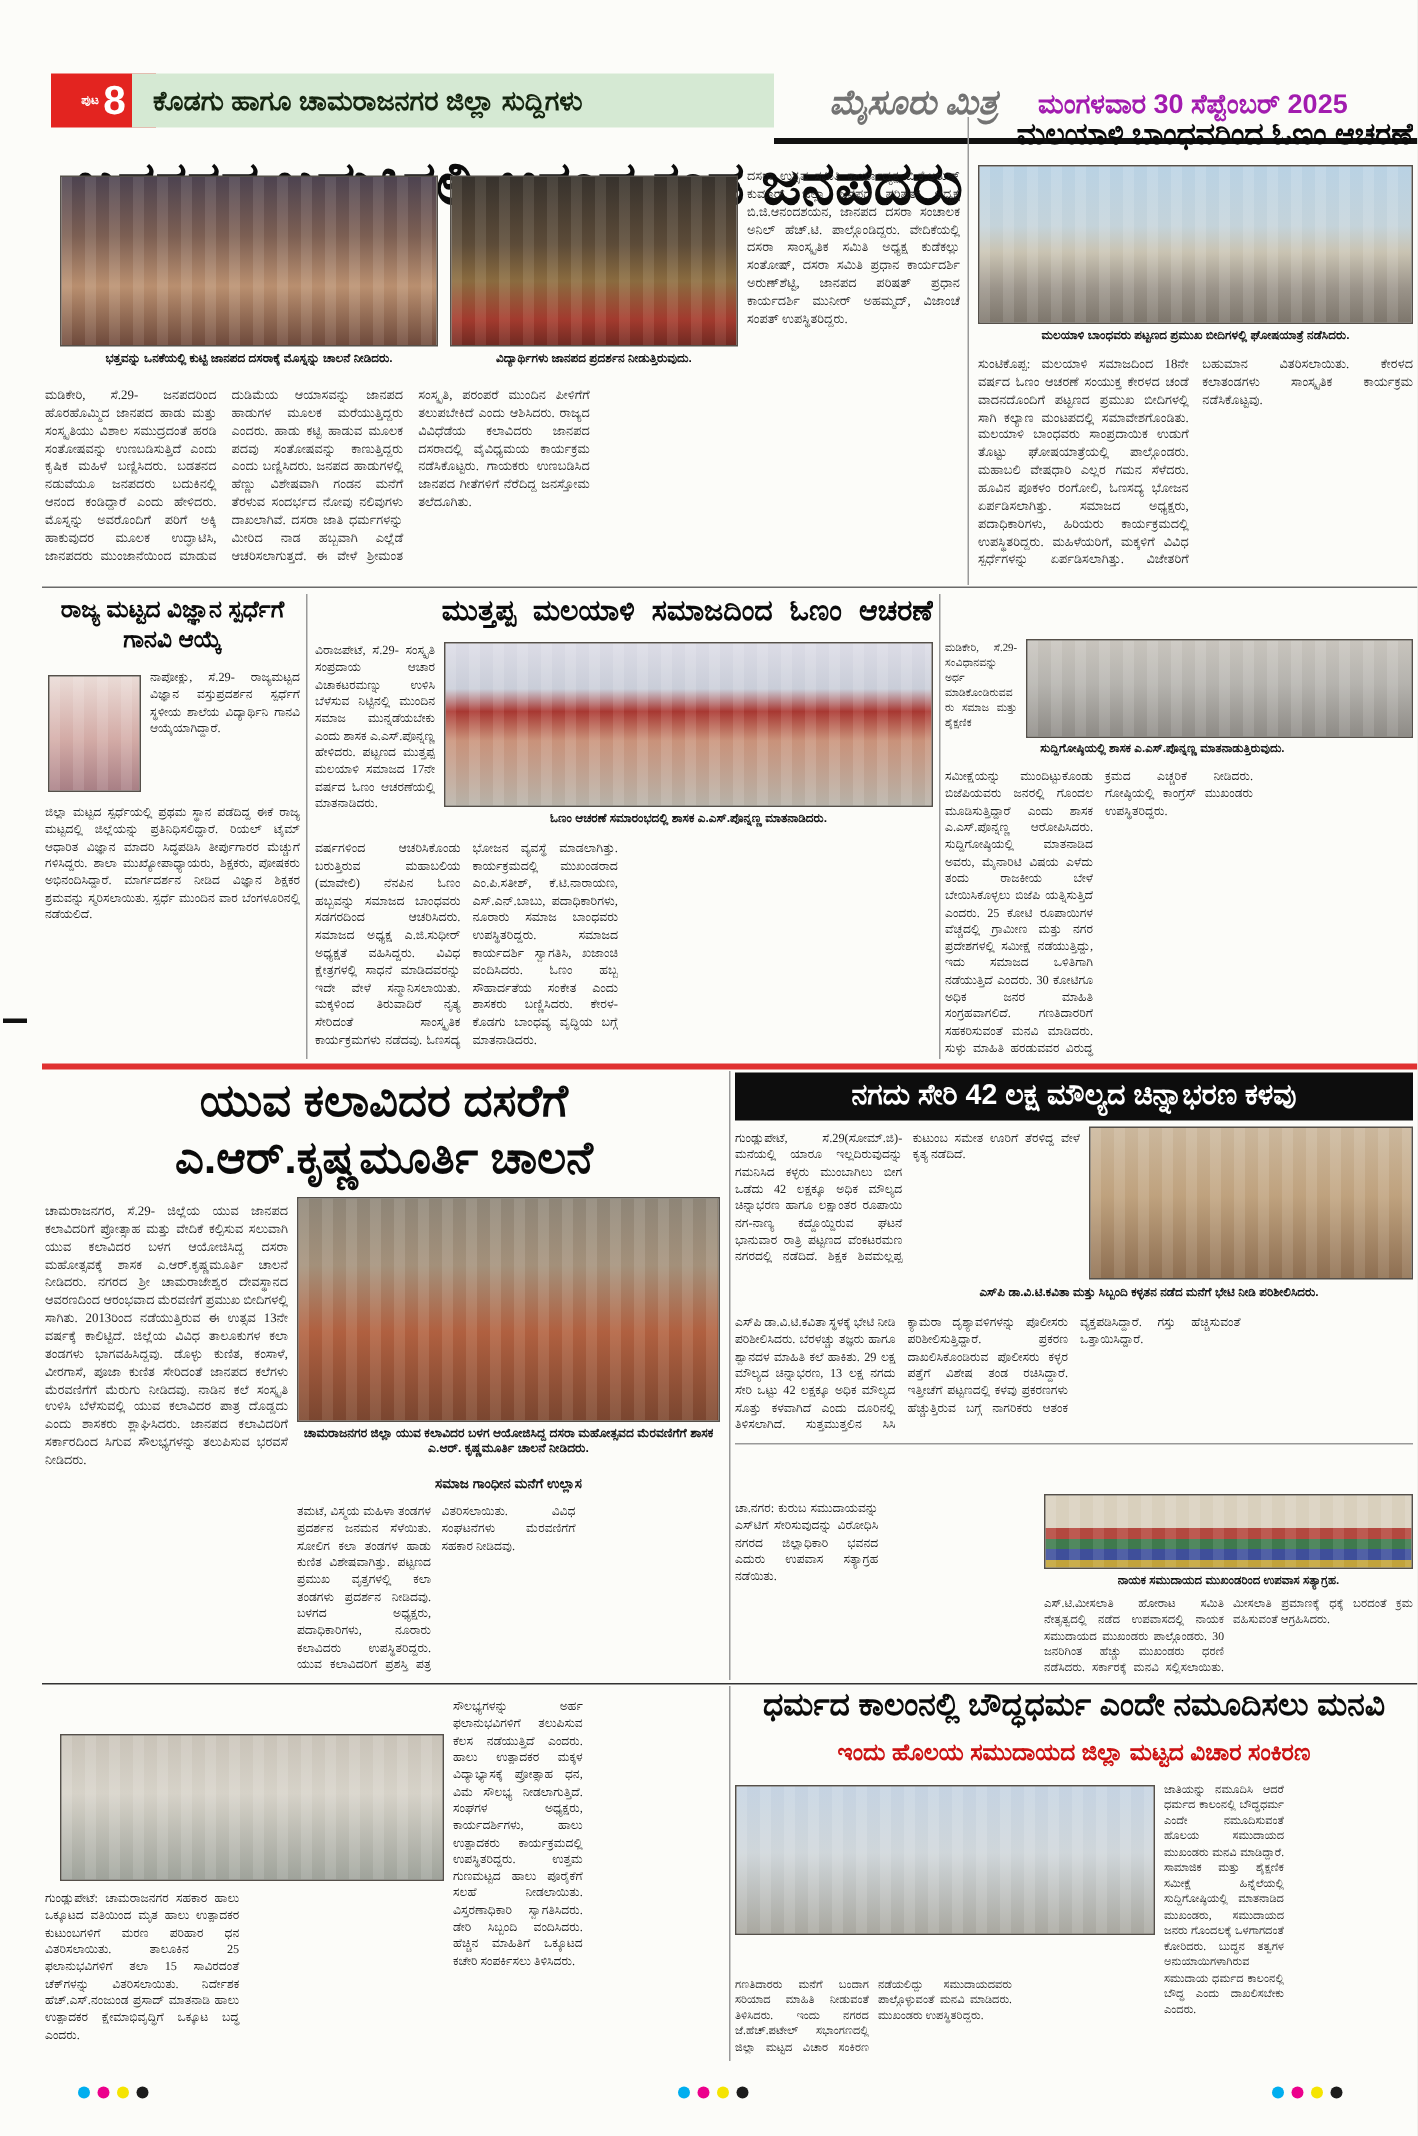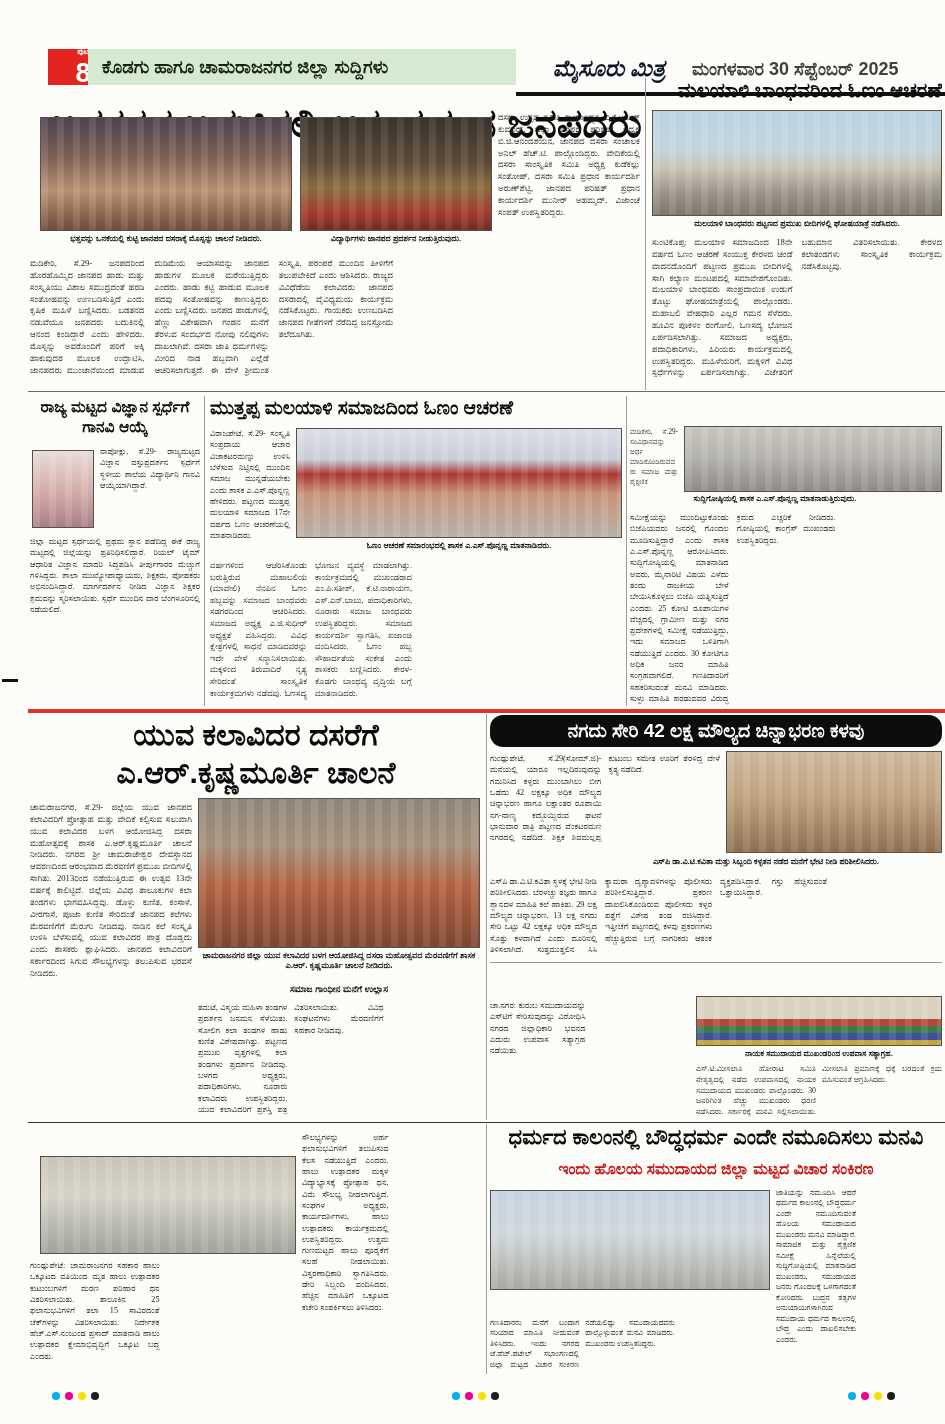--- a/index.html
+++ b/index.html
@@ -24,34 +24,34 @@
   .p-theft{background:linear-gradient(180deg,#cbb79c 0%,#bfa27e 45%,#8e6f52 100%);}
   .p-youth{background:linear-gradient(180deg,#8e8577 0%,#a3907a 30%,#b06040 60%,#7a4630 100%);}
   .p-kuruba{background:linear-gradient(180deg,#d9d0bd 0 45%,#b3483f 45% 60%,#3f7a4d 60% 75%,#3f4f9a 75% 90%,#c2a33b 90% 100%);}
   .p-benefit{background:linear-gradient(180deg,#c9c3b8 0%,#d6d2c8 40%,#9fa39b 100%);}
   .p-dharma{background:linear-gradient(180deg,#c5d3e2 0%,#cfd6da 45%,#a9a8a0 100%);}
   .pagebox{background:#e32420;color:#fff;display:flex;align-items:center;justify-content:center;gap:3px;}
   .pagebox .lbl{font-size:8px;font-weight:700;font-family:"Liberation Sans",sans-serif;}
   .pagebox .num{font-size:27px;font-weight:800;font-family:"Liberation Sans",sans-serif;line-height:1;}
   .band{background:#d5e9d3;color:#15240f;font-family:"Liberation Sans",sans-serif;font-weight:800;
         font-size:18px;line-height:36px;padding-left:14px;box-sizing:border-box;overflow:hidden;}
-  .masthead{color:#0f172a;font-weight:800;font-style:italic;font-size:23px;text-align:center;
+  .masthead{color:#737373;font-weight:800;font-style:italic;font-size:23px;text-align:center;
             font-family:"Liberation Serif",serif;line-height:38px;overflow:hidden;}
-  .dateline{font-family:"Liberation Sans",sans-serif;font-weight:800;font-size:18px;line-height:38px;color:#404040;overflow:hidden;}
+  .dateline{font-family:"Liberation Sans",sans-serif;font-weight:800;font-size:18px;line-height:38px;color:#a21caf;overflow:hidden;}
   .blackbar{background:#0d0d0d;color:#ffffff;text-align:center;line-height:32px;font-size:19px;overflow:hidden;}
   .redsub{color:#cc1212;text-align:center;font-family:"Liberation Sans",sans-serif;font-weight:800;overflow:hidden;}
   .dot{width:8px;height:8px;border-radius:50%;display:inline-block;margin-right:5px;}
   .d-c{background:#00aeef;} .d-m{background:#ec008c;} .d-y{background:#f5e400;} .d-k{background:#1c1c1c;}
 </style>
 </head>
 <body>
 
 <div class="page">
 
-  <div class="abs pagebox" style="left:48px;top:49px;width:70px;height:36px;flex-direction:column;">
+  <div class="abs pagebox" style="left:34px;top:49px;width:70px;height:36px;">
     <span class="lbl">ಪುಟ</span>
     <span class="num">8</span>
   </div>
   <div class="abs band" style="left:88px;top:49px;width:428px;height:36px;">ಕೊಡಗು ಹಾಗೂ ಚಾಮರಾಜನಗರ ಜಿಲ್ಲಾ ಸುದ್ದಿಗಳು</div>
   <div class="abs masthead" style="left:536px;top:50px;width:146px;height:38px;">ಮೈಸೂರು ಮಿತ್ರ</div>
   <div class="abs dateline" style="left:692px;top:50px;width:240px;height:38px;">ಮಂಗಳವಾರ 30 ಸೆಪ್ಟೆಂಬರ್ 2025</div>
   <div class="abs" style="left:516px;top:92px;width:429px;height:4px;background:#111;"></div>
 
   <div class="abs hl" style="left:42px;top:100px;width:600px;height:66px;font-size:40px;line-height:1.15;overflow:hidden;white-space:nowrap;">ಬಡತನದ ಬದುಕಿನಲ್ಲಿ ಆನಂದ ಕಂಡ ಜನಪದರು</div>
 
@@ -71,21 +71,21 @@
   <div class="abs jtext" style="left:652px;top:237px;width:290px;height:150px;font-size:8.6px;column-count:2;column-gap:9px;">ಸುಂಟಿಕೊಪ್ಪ: ಮಲಯಾಳಿ ಸಮಾಜದಿಂದ 18ನೇ ವರ್ಷದ ಓಣಂ ಆಚರಣೆ ಸಂಯುಕ್ತ ಕೇರಳದ ಚಂಡೆ ವಾದನದೊಂದಿಗೆ ಪಟ್ಟಣದ ಪ್ರಮುಖ ಬೀದಿಗಳಲ್ಲಿ ಸಾಗಿ ಕಲ್ಯಾಣ ಮಂಟಪದಲ್ಲಿ ಸಮಾವೇಶಗೊಂಡಿತು. ಮಲಯಾಳಿ ಬಾಂಧವರು ಸಾಂಪ್ರದಾಯಿಕ ಉಡುಗೆ ತೊಟ್ಟು ಘೋಷಯಾತ್ರೆಯಲ್ಲಿ ಪಾಲ್ಗೊಂಡರು. ಮಹಾಬಲಿ ವೇಷಧಾರಿ ಎಲ್ಲರ ಗಮನ ಸೆಳೆದರು. ಹೂವಿನ ಪೂಕಳಂ ರಂಗೋಲಿ, ಓಣಸದ್ಯ ಭೋಜನ ಏರ್ಪಡಿಸಲಾಗಿತ್ತು. ಸಮಾಜದ ಅಧ್ಯಕ್ಷರು, ಪದಾಧಿಕಾರಿಗಳು, ಹಿರಿಯರು ಕಾರ್ಯಕ್ರಮದಲ್ಲಿ ಉಪಸ್ಥಿತರಿದ್ದರು. ಮಹಿಳೆಯರಿಗೆ, ಮಕ್ಕಳಿಗೆ ವಿವಿಧ ಸ್ಪರ್ಧೆಗಳನ್ನು ಏರ್ಪಡಿಸಲಾಗಿತ್ತು. ವಿಜೇತರಿಗೆ ಬಹುಮಾನ ವಿತರಿಸಲಾಯಿತು. ಕೇರಳದ ಕಲಾತಂಡಗಳು ಸಾಂಸ್ಕೃತಿಕ ಕಾರ್ಯಕ್ರಮ ನಡೆಸಿಕೊಟ್ಟವು.</div>
 
   <div class="abs hrule" style="left:28px;top:391px;width:917px;"></div>
 
   <div class="abs hl" style="left:30px;top:397px;width:170px;height:44px;font-size:15.5px;line-height:1.3;text-align:center;">ರಾಜ್ಯ ಮಟ್ಟದ ವಿಜ್ಞಾನ ಸ್ಪರ್ಧೆಗೆ ಗಾನವಿ ಆಯ್ಕೆ</div>
   <div class="abs photo p-portrait" style="left:32px;top:450px;width:62px;height:78px;"></div>
   <div class="abs jtext" style="left:100px;top:446px;width:100px;height:86px;font-size:8.2px;">ನಾಪೋಕ್ಲು, ಸೆ.29- ರಾಜ್ಯಮಟ್ಟದ ವಿಜ್ಞಾನ ವಸ್ತುಪ್ರದರ್ಶನ ಸ್ಪರ್ಧೆಗೆ ಸ್ಥಳೀಯ ಶಾಲೆಯ ವಿದ್ಯಾರ್ಥಿನಿ ಗಾನವಿ ಆಯ್ಕೆಯಾಗಿದ್ದಾರೆ.</div>
   <div class="abs jtext" style="left:30px;top:536px;width:170px;height:170px;font-size:8.2px;">ಜಿಲ್ಲಾ ಮಟ್ಟದ ಸ್ಪರ್ಧೆಯಲ್ಲಿ ಪ್ರಥಮ ಸ್ಥಾನ ಪಡೆದಿದ್ದ ಈಕೆ ರಾಜ್ಯ ಮಟ್ಟದಲ್ಲಿ ಜಿಲ್ಲೆಯನ್ನು ಪ್ರತಿನಿಧಿಸಲಿದ್ದಾರೆ. ರಿಯಲ್ ಟೈಮ್ ಆಧಾರಿತ ವಿಜ್ಞಾನ ಮಾದರಿ ಸಿದ್ಧಪಡಿಸಿ ತೀರ್ಪುಗಾರರ ಮೆಚ್ಚುಗೆ ಗಳಿಸಿದ್ದರು. ಶಾಲಾ ಮುಖ್ಯೋಪಾಧ್ಯಾಯರು, ಶಿಕ್ಷಕರು, ಪೋಷಕರು ಅಭಿನಂದಿಸಿದ್ದಾರೆ. ಮಾರ್ಗದರ್ಶನ ನೀಡಿದ ವಿಜ್ಞಾನ ಶಿಕ್ಷಕರ ಶ್ರಮವನ್ನು ಸ್ಮರಿಸಲಾಯಿತು. ಸ್ಪರ್ಧೆ ಮುಂದಿನ ವಾರ ಬೆಂಗಳೂರಿನಲ್ಲಿ ನಡೆಯಲಿದೆ.</div>
 
   <div class="abs vrule" style="left:204px;top:396px;height:310px;"></div>
-  <div class="abs hl" style="left:210px;top:397px;width:412px;height:26px;font-size:19px;text-align:left;white-space:nowrap;overflow:hidden;">ಮುತ್ತಪ್ಪ ಮಲಯಾಳಿ ಸಮಾಜದಿಂದ ಓಣಂ ಆಚರಣೆ</div>
+  <div class="abs hl" style="left:210px;top:397px;width:412px;height:26px;font-size:19px;text-align:right;white-space:nowrap;overflow:hidden;font-family:Liberation Mono, monospace;">ಮುತ್ತಪ್ಪ ಮಲಯಾಳಿ ಸಮಾಜದಿಂದ ಓಣಂ ಆಚರಣೆ</div>
   <div class="abs jtext" style="left:210px;top:428px;width:80px;height:128px;font-size:8.2px;">ವಿರಾಜಪೇಟೆ, ಸೆ.29- ಸಂಸ್ಕೃತಿ ಸಂಪ್ರದಾಯ ಆಚಾರ ವಿಚಾಕಟರಮಣ್ನು ಉಳಿಸಿ ಬೆಳೆಸುವ ನಿಟ್ಟಿನಲ್ಲಿ ಮುಂದಿನ ಸಮಾಜ ಮುನ್ನಡೆಯಬೇಕು ಎಂದು ಶಾಸಕ ಎ.ಎಸ್.ಪೊನ್ನಣ್ಣ ಹೇಳಿದರು. ಪಟ್ಟಣದ ಮುತ್ತಪ್ಪ ಮಲಯಾಳಿ ಸಮಾಜದ 17ನೇ ವರ್ಷದ ಓಣಂ ಆಚರಣೆಯಲ್ಲಿ ಮಾತನಾಡಿದರು.</div>
   <div class="abs photo p-muthappa" style="left:296px;top:428px;width:326px;height:110px;"></div>
   <div class="abs cap" style="left:296px;top:541px;width:326px;height:13px;font-size:8px;">ಓಣಂ ಆಚರಣೆ ಸಮಾರಂಭದಲ್ಲಿ ಶಾಸಕ ಎ.ಎಸ್.ಪೊನ್ನಣ್ಣ ಮಾತನಾಡಿದರು.</div>
   <div class="abs jtext" style="left:210px;top:560px;width:412px;height:146px;font-size:8.4px;column-count:4;column-gap:8px;">ವರ್ಷಗಳಿಂದ ಆಚರಿಸಿಕೊಂಡು ಬರುತ್ತಿರುವ ಮಹಾಬಲಿಯ (ಮಾವೇಲಿ) ನೆನಪಿನ ಓಣಂ ಹಬ್ಬವನ್ನು ಸಮಾಜದ ಬಾಂಧವರು ಸಡಗರದಿಂದ ಆಚರಿಸಿದರು. ಸಮಾಜದ ಅಧ್ಯಕ್ಷ ಎ.ಜಿ.ಸುಧೀರ್ ಅಧ್ಯಕ್ಷತೆ ವಹಿಸಿದ್ದರು. ವಿವಿಧ ಕ್ಷೇತ್ರಗಳಲ್ಲಿ ಸಾಧನೆ ಮಾಡಿದವರನ್ನು ಇದೇ ವೇಳೆ ಸನ್ಮಾನಿಸಲಾಯಿತು. ಮಕ್ಕಳಿಂದ ತಿರುವಾದಿರೆ ನೃತ್ಯ ಸೇರಿದಂತೆ ಸಾಂಸ್ಕೃತಿಕ ಕಾರ್ಯಕ್ರಮಗಳು ನಡೆದವು. ಓಣಸದ್ಯ ಭೋಜನ ವ್ಯವಸ್ಥೆ ಮಾಡಲಾಗಿತ್ತು. ಕಾರ್ಯಕ್ರಮದಲ್ಲಿ ಮುಖಂಡರಾದ ಎಂ.ಪಿ.ಸತೀಶ್, ಕೆ.ಟಿ.ನಾರಾಯಣ, ಎಸ್.ಎನ್.ಬಾಬು, ಪದಾಧಿಕಾರಿಗಳು, ನೂರಾರು ಸಮಾಜ ಬಾಂಧವರು ಉಪಸ್ಥಿತರಿದ್ದರು. ಸಮಾಜದ ಕಾರ್ಯದರ್ಶಿ ಸ್ವಾಗತಿಸಿ, ಖಜಾಂಚಿ ವಂದಿಸಿದರು. ಓಣಂ ಹಬ್ಬ ಸೌಹಾರ್ದತೆಯ ಸಂಕೇತ ಎಂದು ಶಾಸಕರು ಬಣ್ಣಿಸಿದರು. ಕೇರಳ-ಕೊಡಗು ಬಾಂಧವ್ಯ ವೃದ್ಧಿಯ ಬಗ್ಗೆ ಮಾತನಾಡಿದರು.</div>
 
   <div class="abs vrule" style="left:626px;top:396px;height:310px;"></div>
   <div class="abs jtext" style="left:630px;top:428px;width:48px;height:64px;font-size:7.2px;">ಮಡಿಕೇರಿ, ಸೆ.29- ಸಂವಿಧಾನವನ್ನು ಅರ್ಧ ಮಾಡಿಕೊಂಡಿರುವವರು ಸಮಾಜ ಮತ್ತು ಶೈಕ್ಷಣಿಕ</div>
   <div class="abs photo p-survey" style="left:684px;top:426px;width:258px;height:66px;"></div>
   <div class="abs cap" style="left:646px;top:494px;width:258px;height:12px;font-size:7.8px;">ಸುದ್ದಿಗೋಷ್ಠಿಯಲ್ಲಿ ಶಾಸಕ ಎ.ಎಸ್.ಪೊನ್ನಣ್ಣ ಮಾತನಾಡುತ್ತಿರುವುದು.</div>
   <div class="abs jtext" style="left:630px;top:512px;width:312px;height:194px;font-size:8.2px;column-count:3;column-gap:8px;">ಸಮೀಕ್ಷೆಯನ್ನು ಮುಂದಿಟ್ಟುಕೊಂಡು ಬಿಜೆಪಿಯವರು ಜನರಲ್ಲಿ ಗೊಂದಲ ಮೂಡಿಸುತ್ತಿದ್ದಾರೆ ಎಂದು ಶಾಸಕ ಎ.ಎಸ್.ಪೊನ್ನಣ್ಣ ಆರೋಪಿಸಿದರು. ಸುದ್ದಿಗೋಷ್ಠಿಯಲ್ಲಿ ಮಾತನಾಡಿದ ಅವರು, ಮೈನಾರಿಟಿ ವಿಷಯ ಎಳೆದು ತಂದು ರಾಜಕೀಯ ಬೇಳೆ ಬೇಯಿಸಿಕೊಳ್ಳಲು ಬಿಜೆಪಿ ಯತ್ನಿಸುತ್ತಿದೆ ಎಂದರು. 25 ಕೋಟಿ ರೂಪಾಯಿಗಳ ವೆಚ್ಚದಲ್ಲಿ ಗ್ರಾಮೀಣ ಮತ್ತು ನಗರ ಪ್ರದೇಶಗಳಲ್ಲಿ ಸಮೀಕ್ಷೆ ನಡೆಯುತ್ತಿದ್ದು, ಇದು ಸಮಾಜದ ಒಳಿತಿಗಾಗಿ ನಡೆಯುತ್ತಿದೆ ಎಂದರು. 30 ಕೋಟಿಗೂ ಅಧಿಕ ಜನರ ಮಾಹಿತಿ ಸಂಗ್ರಹವಾಗಲಿದೆ. ಗಣತಿದಾರರಿಗೆ ಸಹಕರಿಸುವಂತೆ ಮನವಿ ಮಾಡಿದರು. ಸುಳ್ಳು ಮಾಹಿತಿ ಹರಡುವವರ ವಿರುದ್ಧ ಕ್ರಮದ ಎಚ್ಚರಿಕೆ ನೀಡಿದರು. ಗೋಷ್ಠಿಯಲ್ಲಿ ಕಾಂಗ್ರೆಸ್ ಮುಖಂಡರು ಉಪಸ್ಥಿತರಿದ್ದರು.</div>
@@ -94,21 +94,21 @@
   <div class="abs" style="left:28px;top:709px;width:917px;height:4px;background:#e03131;"></div>
 
   <div class="abs hl" style="left:30px;top:716px;width:452px;height:80px;font-size:30px;line-height:1.25;text-align:center;">ಯುವ ಕಲಾವಿದರ ದಸರೆಗೆ ಎ.ಆರ್.ಕೃಷ್ಣಮೂರ್ತಿ ಚಾಲನೆ</div>
   <div class="abs jtext" style="left:30px;top:802px;width:162px;height:318px;font-size:8.6px;">ಚಾಮರಾಜನಗರ, ಸೆ.29- ಜಿಲ್ಲೆಯ ಯುವ ಜಾನಪದ ಕಲಾವಿದರಿಗೆ ಪ್ರೋತ್ಸಾಹ ಮತ್ತು ವೇದಿಕೆ ಕಲ್ಪಿಸುವ ಸಲುವಾಗಿ ಯುವ ಕಲಾವಿದರ ಬಳಗ ಆಯೋಜಿಸಿದ್ದ ದಸರಾ ಮಹೋತ್ಸವಕ್ಕೆ ಶಾಸಕ ಎ.ಆರ್.ಕೃಷ್ಣಮೂರ್ತಿ ಚಾಲನೆ ನೀಡಿದರು. ನಗರದ ಶ್ರೀ ಚಾಮರಾಜೇಶ್ವರ ದೇವಸ್ಥಾನದ ಆವರಣದಿಂದ ಆರಂಭವಾದ ಮೆರವಣಿಗೆ ಪ್ರಮುಖ ಬೀದಿಗಳಲ್ಲಿ ಸಾಗಿತು. 2013ರಿಂದ ನಡೆಯುತ್ತಿರುವ ಈ ಉತ್ಸವ 13ನೇ ವರ್ಷಕ್ಕೆ ಕಾಲಿಟ್ಟಿದೆ. ಜಿಲ್ಲೆಯ ವಿವಿಧ ತಾಲೂಕುಗಳ ಕಲಾ ತಂಡಗಳು ಭಾಗವಹಿಸಿದ್ದವು. ಡೊಳ್ಳು ಕುಣಿತ, ಕಂಸಾಳೆ, ವೀರಗಾಸೆ, ಪೂಜಾ ಕುಣಿತ ಸೇರಿದಂತೆ ಜಾನಪದ ಕಲೆಗಳು ಮೆರವಣಿಗೆಗೆ ಮೆರುಗು ನೀಡಿದವು. ನಾಡಿನ ಕಲೆ ಸಂಸ್ಕೃತಿ ಉಳಿಸಿ ಬೆಳೆಸುವಲ್ಲಿ ಯುವ ಕಲಾವಿದರ ಪಾತ್ರ ದೊಡ್ಡದು ಎಂದು ಶಾಸಕರು ಶ್ಲಾಘಿಸಿದರು. ಜಾನಪದ ಕಲಾವಿದರಿಗೆ ಸರ್ಕಾರದಿಂದ ಸಿಗುವ ಸೌಲಭ್ಯಗಳನ್ನು ತಲುಪಿಸುವ ಭರವಸೆ ನೀಡಿದರು.</div>
   <div class="abs photo p-youth" style="left:198px;top:798px;width:282px;height:150px;"></div>
   <div class="abs cap" style="left:198px;top:951px;width:282px;height:26px;font-size:8.2px;">ಚಾಮರಾಜನಗರ ಜಿಲ್ಲಾ ಯುವ ಕಲಾವಿದರ ಬಳಗ ಆಯೋಜಿಸಿದ್ದ ದಸರಾ ಮಹೋತ್ಸವದ ಮೆರವಣಿಗೆಗೆ ಶಾಸಕ ಎ.ಆರ್. ಕೃಷ್ಣಮೂರ್ತಿ ಚಾಲನೆ ನೀಡಿದರು.</div>
   <div class="abs cap" style="left:198px;top:984px;width:282px;height:14px;font-size:9px;">ಸಮಾಜ ಗಾಂಧೀನ ಮನೆಗೆ ಉಲ್ಲಾಸ</div>
   <div class="abs jtext" style="left:198px;top:1002px;width:282px;height:116px;font-size:8.2px;column-count:3;column-gap:7px;">ತಮಟೆ, ವಿಸ್ಮಯ ಮಹಿಳಾ ತಂಡಗಳ ಪ್ರದರ್ಶನ ಜನಮನ ಸೆಳೆಯಿತು. ಸೋಲಿಗ ಕಲಾ ತಂಡಗಳ ಹಾಡು ಕುಣಿತ ವಿಶೇಷವಾಗಿತ್ತು. ಪಟ್ಟಣದ ಪ್ರಮುಖ ವೃತ್ತಗಳಲ್ಲಿ ಕಲಾ ತಂಡಗಳು ಪ್ರದರ್ಶನ ನೀಡಿದವು. ಬಳಗದ ಅಧ್ಯಕ್ಷರು, ಪದಾಧಿಕಾರಿಗಳು, ನೂರಾರು ಕಲಾವಿದರು ಉಪಸ್ಥಿತರಿದ್ದರು. ಯುವ ಕಲಾವಿದರಿಗೆ ಪ್ರಶಸ್ತಿ ಪತ್ರ ವಿತರಿಸಲಾಯಿತು. ವಿವಿಧ ಸಂಘಟನೆಗಳು ಮೆರವಣಿಗೆಗೆ ಸಹಕಾರ ನೀಡಿದವು.</div>
 
   <div class="abs vrule" style="left:486px;top:714px;height:406px;"></div>
-  <div class="abs blackbar hl" style="left:490px;top:715px;width:452px;height:32px;color:#fff;border-radius:13px;">ನಗದು ಸೇರಿ 42 ಲಕ್ಷ ಮೌಲ್ಯದ ಚಿನ್ನಾಭರಣ ಕಳವು</div>
+  <div class="abs blackbar hl" style="left:490px;top:715px;width:452px;height:32px;color:#fff;">ನಗದು ಸೇರಿ 42 ಲಕ್ಷ ಮೌಲ್ಯದ ಚಿನ್ನಾಭರಣ ಕಳವು</div>
   <div class="abs jtext" style="left:490px;top:753px;width:230px;height:100px;font-size:8.2px;column-count:2;column-gap:7px;">ಗುಂಡ್ಲುಪೇಟೆ, ಸೆ.29(ಸೋಮ್.ಜಿ)- ಮನೆಯಲ್ಲಿ ಯಾರೂ ಇಲ್ಲದಿರುವುದನ್ನು ಗಮನಿಸಿದ ಕಳ್ಳರು ಮುಂಬಾಗಿಲು ಬೀಗ ಒಡೆದು 42 ಲಕ್ಷಕ್ಕೂ ಅಧಿಕ ಮೌಲ್ಯದ ಚಿನ್ನಾಭರಣ ಹಾಗೂ ಲಕ್ಷಾಂತರ ರೂಪಾಯಿ ನಗ-ನಾಣ್ಯ ಕದ್ದೊಯ್ದಿರುವ ಘಟನೆ ಭಾನುವಾರ ರಾತ್ರಿ ಪಟ್ಟಣದ ವೆಂಕಟರಮಣ ನಗರದಲ್ಲಿ ನಡೆದಿದೆ. ಶಿಕ್ಷಕ ಶಿವಮಲ್ಲಪ್ಪ ಕುಟುಂಬ ಸಮೇತ ಊರಿಗೆ ತೆರಳಿದ್ದ ವೇಳೆ ಕೃತ್ಯ ನಡೆದಿದೆ.</div>
   <div class="abs photo p-theft" style="left:726px;top:751px;width:216px;height:102px;"></div>
   <div class="abs cap" style="left:590px;top:857px;width:352px;height:12px;font-size:8px;">ಎಸ್‌ಪಿ ಡಾ.ವಿ.ಟಿ.ಕವಿತಾ ಮತ್ತು ಸಿಬ್ಬಂದಿ ಕಳ್ಳತನ ನಡೆದ ಮನೆಗೆ ಭೇಟಿ ನೀಡಿ ಪರಿಶೀಲಿಸಿದರು.</div>
   <div class="abs jtext" style="left:490px;top:876px;width:452px;height:84px;font-size:8.2px;column-count:4;column-gap:8px;">ಎಸ್‌ಪಿ ಡಾ.ವಿ.ಟಿ.ಕವಿತಾ ಸ್ಥಳಕ್ಕೆ ಭೇಟಿ ನೀಡಿ ಪರಿಶೀಲಿಸಿದರು. ಬೆರಳಚ್ಚು ತಜ್ಞರು ಹಾಗೂ ಶ್ವಾನದಳ ಮಾಹಿತಿ ಕಲೆ ಹಾಕಿತು. 29 ಲಕ್ಷ ಮೌಲ್ಯದ ಚಿನ್ನಾಭರಣ, 13 ಲಕ್ಷ ನಗದು ಸೇರಿ ಒಟ್ಟು 42 ಲಕ್ಷಕ್ಕೂ ಅಧಿಕ ಮೌಲ್ಯದ ಸೊತ್ತು ಕಳವಾಗಿದೆ ಎಂದು ದೂರಿನಲ್ಲಿ ತಿಳಿಸಲಾಗಿದೆ. ಸುತ್ತಮುತ್ತಲಿನ ಸಿಸಿ ಕ್ಯಾಮರಾ ದೃಶ್ಯಾವಳಿಗಳನ್ನು ಪೊಲೀಸರು ಪರಿಶೀಲಿಸುತ್ತಿದ್ದಾರೆ. ಪ್ರಕರಣ ದಾಖಲಿಸಿಕೊಂಡಿರುವ ಪೊಲೀಸರು ಕಳ್ಳರ ಪತ್ತೆಗೆ ವಿಶೇಷ ತಂಡ ರಚಿಸಿದ್ದಾರೆ. ಇತ್ತೀಚೆಗೆ ಪಟ್ಟಣದಲ್ಲಿ ಕಳವು ಪ್ರಕರಣಗಳು ಹೆಚ್ಚುತ್ತಿರುವ ಬಗ್ಗೆ ನಾಗರಿಕರು ಆತಂಕ ವ್ಯಕ್ತಪಡಿಸಿದ್ದಾರೆ. ಗಸ್ತು ಹೆಚ್ಚಿಸುವಂತೆ ಒತ್ತಾಯಿಸಿದ್ದಾರೆ.</div>
   <div class="abs hrule" style="left:490px;top:962px;width:452px;background:#999;"></div>
 
   <div class="abs jtext" style="left:490px;top:1000px;width:198px;height:118px;font-size:8.2px;column-count:2;column-gap:7px;">ಚಾ.ನಗರ: ಕುರುಬ ಸಮುದಾಯವನ್ನು ಎಸ್‌ಟಿಗೆ ಸೇರಿಸುವುದನ್ನು ವಿರೋಧಿಸಿ ನಗರದ ಜಿಲ್ಲಾಧಿಕಾರಿ ಭವನದ ಎದುರು ಉಪವಾಸ ಸತ್ಯಾಗ್ರಹ ನಡೆಯಿತು.</div>
   <div class="abs photo p-kuruba" style="left:696px;top:996px;width:246px;height:50px;"></div>
   <div class="abs cap" style="left:696px;top:1049px;width:246px;height:12px;font-size:7.8px;">ನಾಯಕ ಸಮುದಾಯದ ಮುಖಂಡರಿಂದ ಉಪವಾಸ ಸತ್ಯಾಗ್ರಹ.</div>
   <div class="abs jtext" style="left:696px;top:1064px;width:246px;height:54px;font-size:7.8px;column-count:2;column-gap:6px;">ಎಸ್.ಟಿ.ಮೀಸಲಾತಿ ಹೋರಾಟ ಸಮಿತಿ ನೇತೃತ್ವದಲ್ಲಿ ನಡೆದ ಉಪವಾಸದಲ್ಲಿ ನಾಯಕ ಸಮುದಾಯದ ಮುಖಂಡರು ಪಾಲ್ಗೊಂಡರು. 30 ಜನರಿಗಿಂತ ಹೆಚ್ಚು ಮುಖಂಡರು ಧರಣಿ ನಡೆಸಿದರು. ಸರ್ಕಾರಕ್ಕೆ ಮನವಿ ಸಲ್ಲಿಸಲಾಯಿತು. ಮೀಸಲಾತಿ ಪ್ರಮಾಣಕ್ಕೆ ಧಕ್ಕೆ ಬರದಂತೆ ಕ್ರಮ ವಹಿಸುವಂತೆ ಆಗ್ರಹಿಸಿದರು.</div>

